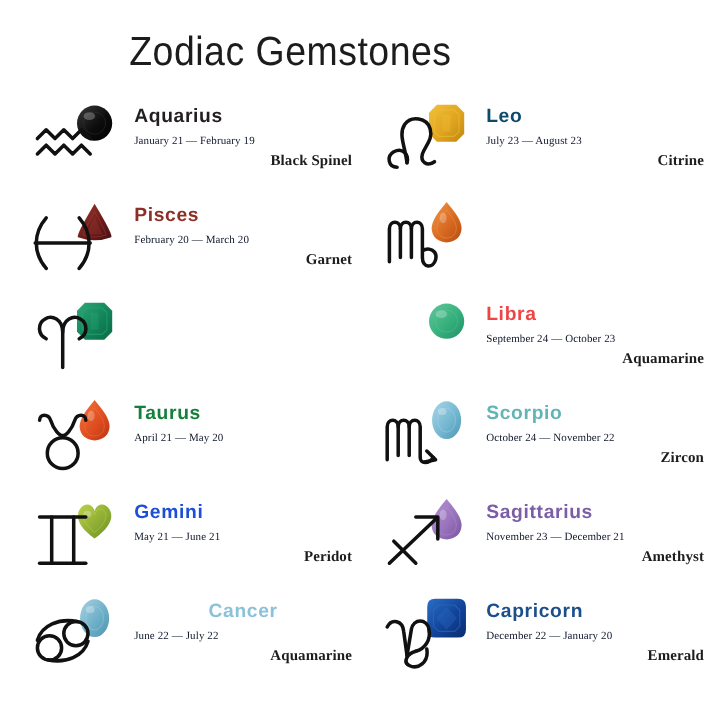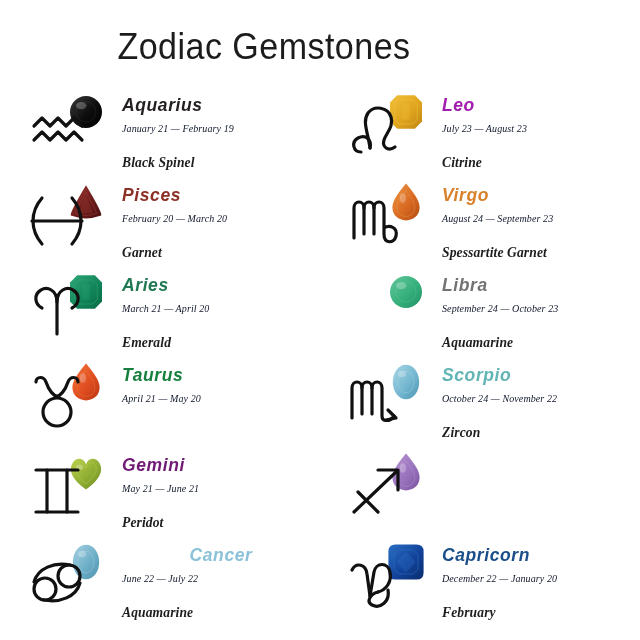--- a/index.html
+++ b/index.html
@@ -56,21 +56,20 @@
     z-index: 1;
     left: 40px; top: 0;
     width: 40px; height: 48px;
   }
   .gem svg { width: 100%; height: 100%; display: block; }
 
   .txt {
     padding-top: 7px;
     flex: 1 1 auto;
     min-width: 0;
-    font-style: italic;
   }
   .nm {
     font-family: "Liberation Sans", sans-serif;
     font-size: 17.5px;
     font-weight: bold;
     letter-spacing: 0.6px;
     line-height: 1.18;
   }
   .dt {
     font-family: "Liberation Serif", serif;
@@ -81,22 +80,23 @@
     margin-top: 6px;
     white-space: nowrap;
   }
   .gs {
     font-family: "Liberation Serif", serif;
     font-size: 13.6px;
     font-weight: bold;
     color: #1d1d1d;
     letter-spacing: 0.1px;
     line-height: 1.35;
-    margin-top: 18px;
+    margin-top: 1px;
     white-space: nowrap;
+    text-align: right;
   }
 </style>
 </head>
 <body>
 
 <div class="page">
 
   <div class="title">Zodiac Gemstones</div>
 
   <div class="grid">
@@ -146,21 +146,21 @@
             </svg>
           </div>
           <div class="sym">
             <svg viewBox="0 0 58 58" xmlns="http://www.w3.org/2000/svg" fill="none" stroke="#111111" stroke-width="3.2" stroke-linecap="round" stroke-linejoin="round">
               <path d="M13 50 C5 50 3 40 10 36 C18 32 24 38 22 46"></path>
               <path d="M22 46 C20 30 14 20 20 11 C26 3 40 5 43 15 C46 25 38 31 36 38 C34 45 40 50 47 45"></path>
             </svg>
           </div>
         </div>
         <div class="txt">
-          <div class="nm" style="color: #a21caf;">Leo</div>
+          <div class="nm" style="color: #0c4a6e;">Leo</div>
           <div class="dt">July 23 — August 23</div>
           <div class="gs">Citrine</div>
         </div>
       </div>
       <div class="entry">
         <div class="art">
           <div class="gem">
             <svg viewBox="0 0 100 100" xmlns="http://www.w3.org/2000/svg">
               <defs>
                 <linearGradient id="g9e3b336d1d1c4a1012" x1="0" y1="0" x2="1" y2="1">
@@ -205,25 +205,20 @@
             </svg>
           </div>
           <div class="sym">
             <svg viewBox="0 0 58 58" xmlns="http://www.w3.org/2000/svg" fill="none" stroke="#111111" stroke-width="3.2" stroke-linecap="round" stroke-linejoin="round">
               <path d="M6 46 L6 16 C6 8 16 8 16 16 L16 42"></path>
               <path d="M16 16 C16 8 26 8 26 16 L26 42"></path>
               <path d="M26 16 C26 8 36 8 36 16 L36 42 C36 52 46 52 48 44 C50 36 42 32 36 36"></path>
             </svg>
           </div>
         </div>
-        <div class="txt">
-          <div class="nm" style="color: rgb(217, 130, 43);">Virgo</div>
-          <div class="dt">August 24 — September 23</div>
-          <div class="gs">Spessartite Garnet</div>
-        </div>
       </div>
       <div class="entry">
         <div class="art">
           <div class="gem">
             <svg viewBox="0 0 100 100" xmlns="http://www.w3.org/2000/svg">
               <defs>
                 <linearGradient id="g2fa87712855a096b45" x1="0" y1="0" x2="1" y2="1">
                   <stop offset="0%" stop-color="#2fa877"></stop>
                   <stop offset="55%" stop-color="#12855a"></stop>
                   <stop offset="100%" stop-color="#096b45"></stop>
@@ -234,25 +229,20 @@
               <path d="M41 31 L59 31 L59 69 L41 69 Z" fill="#2fa877" opacity="0.3"></path>
             </svg>
           </div>
           <div class="sym">
             <svg viewBox="0 0 58 58" xmlns="http://www.w3.org/2000/svg" fill="none" stroke="#111111" stroke-width="3.2" stroke-linecap="round" stroke-linejoin="round">
               <path d="M29 52 L29 20 C29 8 19 4 13 8 C6 12 6 22 14 26"></path>
               <path d="M29 20 C29 8 39 4 45 8 C52 12 52 22 44 26"></path>
             </svg>
           </div>
         </div>
-        <div class="txt">
-          <div class="nm" style="color: rgb(31, 122, 83);">Aries</div>
-          <div class="dt">March 21 — April 20</div>
-          <div class="gs">Emerald</div>
-        </div>
       </div>
       <div class="entry">
         <div class="art">
           <div class="gem">
             <svg viewBox="0 0 100 100" xmlns="http://www.w3.org/2000/svg">
               <defs>
                 <linearGradient id="g63c79b36b07c219167" x1="0" y1="0" x2="1" y2="1">
                   <stop offset="0%" stop-color="#63c79b"></stop>
                   <stop offset="55%" stop-color="#36b07c"></stop>
                   <stop offset="100%" stop-color="#219167"></stop>
@@ -261,21 +251,21 @@
               <circle cx="50" cy="50" r="40" fill="url(#g63c79b36b07c219167)"></circle>
               <circle cx="50" cy="50" r="25" fill="none" stroke="#63c79b" stroke-opacity="0.45" stroke-width="2"></circle>
               <ellipse cx="38" cy="34" rx="13" ry="9" fill="#ffffff" opacity="0.25"></ellipse>
             </svg>
           </div>
           <div class="sym">
             <svg viewBox="0 0 58 58" xmlns="http://www.w3.org/2000/svg" fill="none" stroke="#111111" stroke-width="3.2" stroke-linecap="round" stroke-linejoin="round"></svg>
           </div>
         </div>
         <div class="txt">
-          <div class="nm" style="color: #737373;">Libra</div>
+          <div class="nm" style="color: #ef4444;">Libra</div>
           <div class="dt">September 24 — October 23</div>
           <div class="gs">Aquamarine</div>
         </div>
       </div>
       <div class="entry">
         <div class="art">
           <div class="gem">
             <svg viewBox="0 0 100 100" xmlns="http://www.w3.org/2000/svg">
               <defs>
                 <linearGradient id="gf4763ce04f21bb3512" x1="0" y1="0" x2="1" y2="1">
@@ -351,21 +341,21 @@
           <div class="sym">
             <svg viewBox="0 0 58 58" xmlns="http://www.w3.org/2000/svg" fill="none" stroke="#111111" stroke-width="3.2" stroke-linecap="round" stroke-linejoin="round">
               <path d="M8 8 L50 8"></path>
               <path d="M8 50 L50 50"></path>
               <path d="M19 8 L19 50"></path>
               <path d="M39 8 L39 50"></path>
             </svg>
           </div>
         </div>
         <div class="txt">
-          <div class="nm" style="color: #701a75;">Gemini</div>
+          <div class="nm" style="color: #1d4ed8;">Gemini</div>
           <div class="dt">May 21 — June 21</div>
           <div class="gs">Peridot</div>
         </div>
       </div>
       <div class="entry">
         <div class="art">
           <div class="gem">
             <svg viewBox="0 0 100 100" xmlns="http://www.w3.org/2000/svg">
               <defs>
                 <linearGradient id="gb896d49a74bd7c54a1" x1="0" y1="0" x2="1" y2="1">
@@ -380,20 +370,25 @@
             </svg>
           </div>
           <div class="sym">
             <svg viewBox="0 0 58 58" xmlns="http://www.w3.org/2000/svg" fill="none" stroke="#111111" stroke-width="3.2" stroke-linecap="round" stroke-linejoin="round">
               <path d="M6 50 L48 10"></path>
               <path d="M30 8 L50 8 L50 28"></path>
               <path d="M10 30 L30 50"></path>
             </svg>
           </div>
         </div>
+        <div class="txt">
+          <div class="nm" style="color: rgb(123, 94, 167);">Sagittarius</div>
+          <div class="dt">November 23 — December 21</div>
+          <div class="gs">Amethyst</div>
+        </div>
       </div>
       <div class="entry">
         <div class="art">
           <div class="gem">
             <svg viewBox="0 0 100 100" xmlns="http://www.w3.org/2000/svg">
               <defs>
                 <linearGradient id="ga8d2e26fb0c94f93ae" x1="0" y1="0" x2="1" y2="1">
                   <stop offset="0%" stop-color="#a8d2e2"></stop>
                   <stop offset="55%" stop-color="#6fb0c9"></stop>
                   <stop offset="100%" stop-color="#4f93ae"></stop>
@@ -439,18 +434,18 @@
             <svg viewBox="0 0 58 58" xmlns="http://www.w3.org/2000/svg" fill="none" stroke="#111111" stroke-width="3.2" stroke-linecap="round" stroke-linejoin="round">
               <path d="M4 18 C8 10 18 12 19 22 L22 44"></path>
               <path d="M22 44 L26 20 C28 10 40 10 42 20 C44 30 38 38 30 40"></path>
               <path d="M30 40 C22 42 18 50 24 53 C32 57 42 50 40 38"></path>
             </svg>
           </div>
         </div>
         <div class="txt">
           <div class="nm" style="color: rgb(27, 79, 138);">Capricorn</div>
           <div class="dt">December 22 — January 20</div>
-          <div class="gs">February</div>
+          <div class="gs">Emerald</div>
         </div>
       </div>
     </div>
 
 </div>
 
 </body></html>

